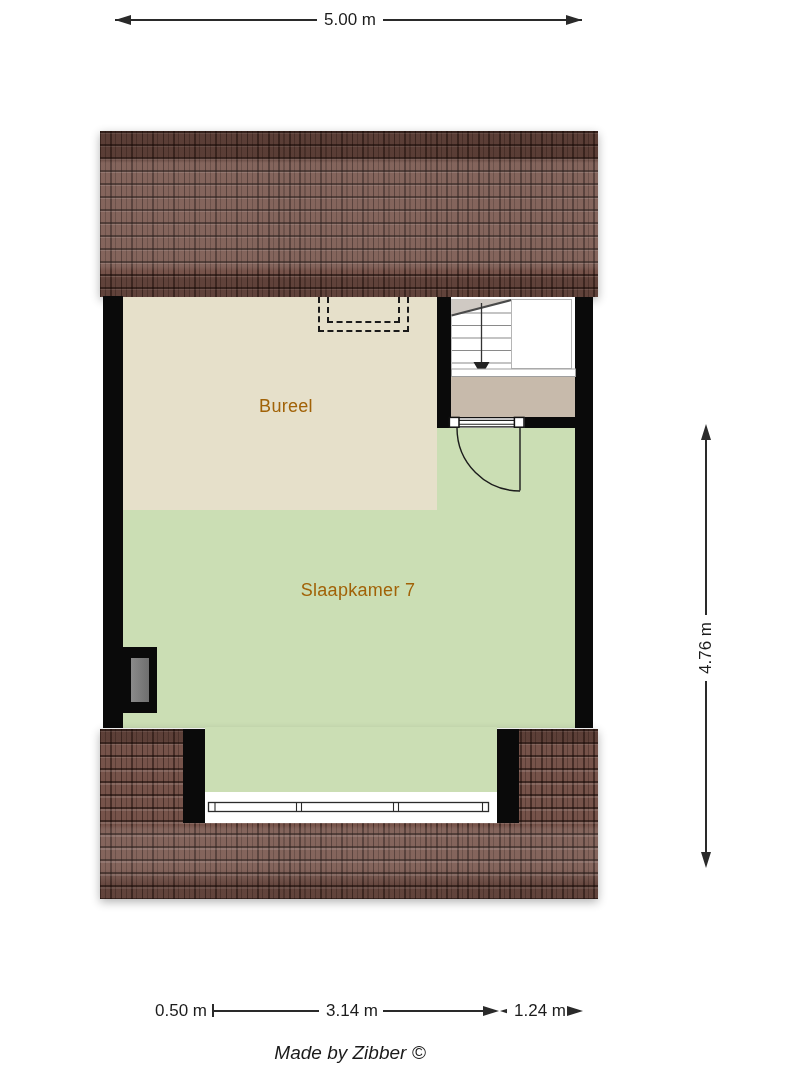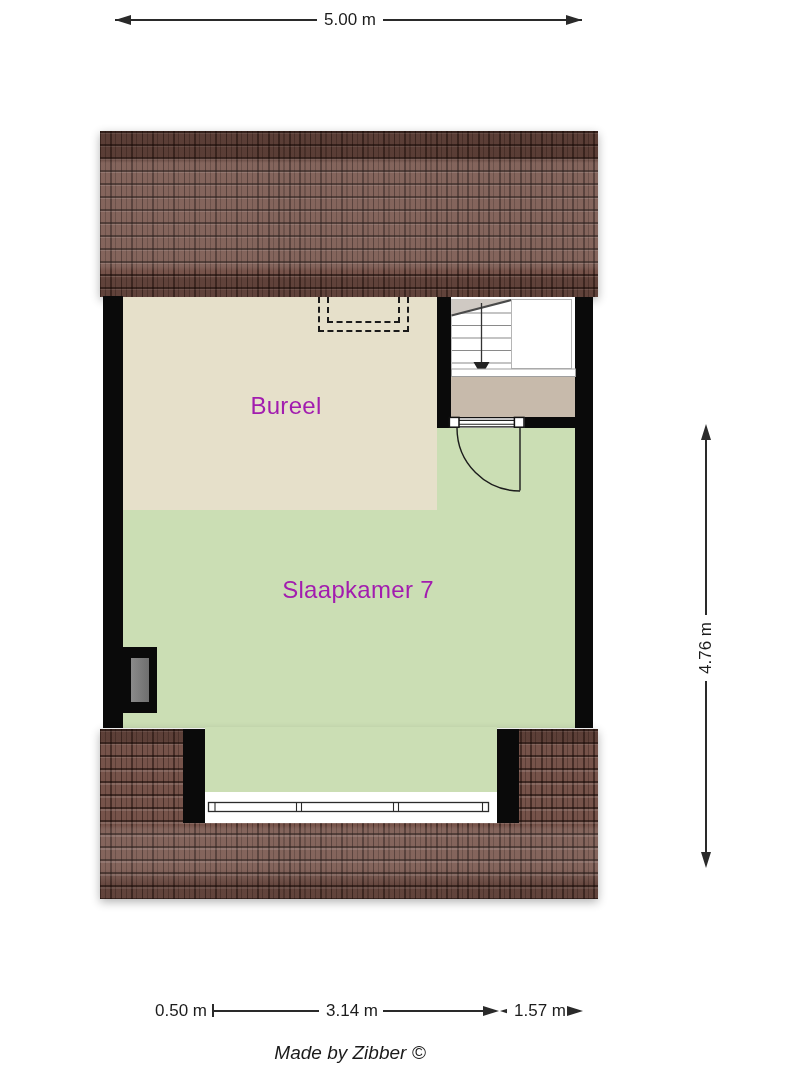--- a/index.html
+++ b/index.html
@@ -24,21 +24,21 @@
   .roof-shade-bottom{
     position:absolute;inset:0;
     background:linear-gradient(180deg, rgba(26,12,8,.28) 0 12px, rgba(0,0,0,0) 16px 96px, rgba(255,255,255,.10) 100px 140px, rgba(26,12,8,.22) 158px 100%);
   }
   
   .wall{position:absolute;background:#0a0a0a;}
   
   .floor{position:absolute;}
   .room-label{
     position:absolute;transform:translate(-50%,-50%);
-    font-size:24px;letter-spacing:.3px;color:#a21caf;white-space:nowrap;
+    font-size:18px;letter-spacing:.3px;color:#a16207;white-space:nowrap;
   }
   
   .dashed-box{position:absolute;border:2.5px dashed #1a1a1a;border-top:none;background:transparent;}
   
   .dim-line{position:absolute;background:#2a2a2a;}
   .dim-label{
     position:absolute;transform:translate(-50%,-50%);background:#ffffff;
     padding:0 7px;font-size:17px;color:#1c1c1c;white-space:nowrap;line-height:1.2;
   }
   .dim-label.vertical{transform:translate(-50%,-50%) rotate(-90deg);}
@@ -148,19 +148,19 @@
   </div>
 
   <div>
     <div class="dim-label" style="left:181px;top:1011px;text-align:right;">0.50 m</div>
     <div class="dim-line" style="left:212px;top:1004px;width:1.5px;height:13px;"></div>
     <div class="dim-line" style="left:213px;top:1010px;width:108px;height:1.5px;"></div>
     <div class="dim-label" style="left:352px;top:1011px;text-align:center;">3.14 m</div>
     <div class="dim-line" style="left:383px;top:1010px;width:103px;height:1.5px;"></div>
     <div class="arr right" style="left:483px;top:1006px;"></div>
     <div class="arr left" style="left:500px;top:1006px;"></div>
-    <div class="dim-label" style="left:540px;top:1011px;">1.57 m</div>
+    <div class="dim-label" style="left:540px;top:1011px;">1.24 m</div>
     <div class="arr right" style="left:567px;top:1006px;"></div>
   </div>
 
   <div class="watermark" style="left:350px;top:1053px;">Made by Zibber ©</div>
 
 </div>
 
 </body></html>

